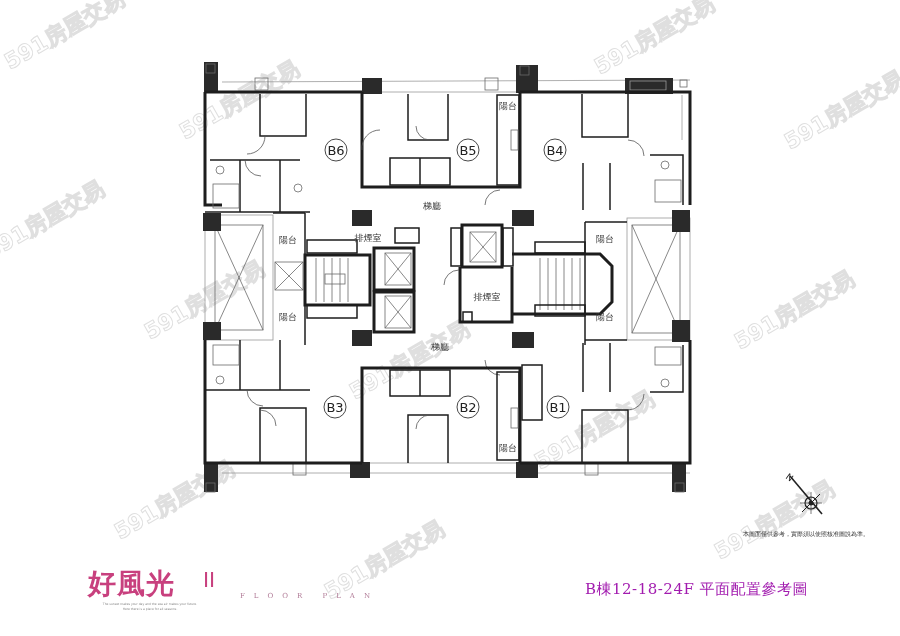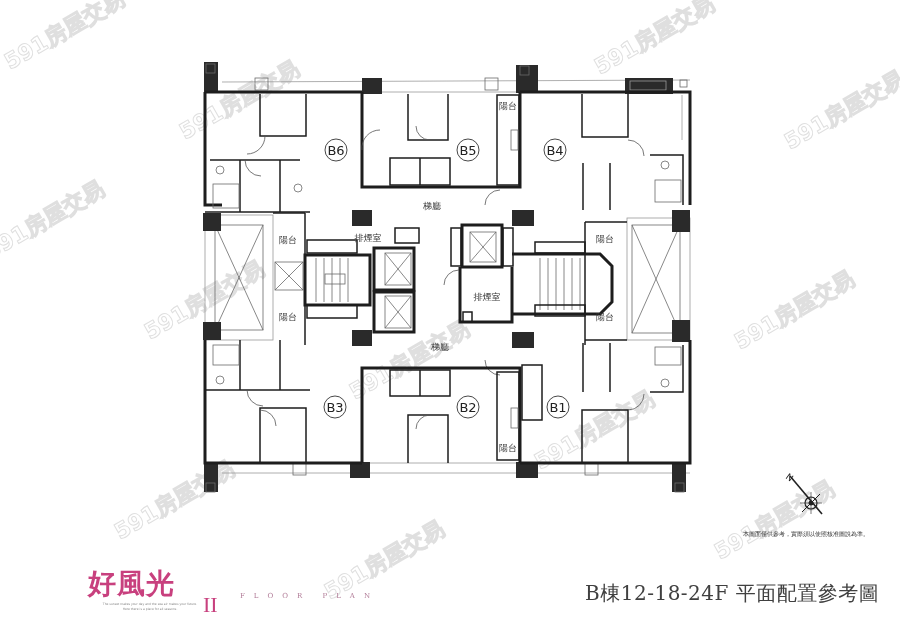--- a/index.html
+++ b/index.html
@@ -9,24 +9,24 @@
   .wall-thin{fill:none;stroke:#1d1d1d;stroke-width:1.5;}
   .line{fill:none;stroke:#6a6a6a;stroke-width:0.8;}
   .glass{fill:none;stroke:#9a9a9a;stroke-width:0.8;}
   .col{fill:#2a2a2a;}
   .door{fill:none;stroke:#555;stroke-width:0.8;}
   .unit-circle{fill:#fff;stroke:#333;stroke-width:0.9;}
   .unit-label{font-family:"DejaVu Sans",sans-serif;font-size:13px;fill:#222;text-anchor:middle;dominant-baseline:central;}
   .room-label{font-family:"DejaVu Sans",sans-serif;font-size:9px;fill:#333;text-anchor:middle;dominant-baseline:central;}
   .wm{font-family:"DejaVu Sans",sans-serif;font-size:22px;font-weight:bold;fill:none;stroke:#dcdcdc;stroke-width:1;opacity:0.9;}
   .logo{position:absolute;left:88px;top:565px;font-family:"DejaVu Serif",serif;font-size:28px;font-weight:bold;color:#c8407e;letter-spacing:1px;}
-  .logo-ii{position:absolute;left:203px;top:592px;font-family:Liberation Serif, serif;font-size:22px;color:#c8407e;}
+  .logo-ii{position:absolute;left:203px;top:567px;font-family:Liberation Sans, sans-serif;font-size:22px;color:#c8407e;}
   .floorplan-en{position:absolute;left:240px;top:592px;font-family:"DejaVu Serif",serif;font-size:7px;color:#b07a96;letter-spacing:9px;}
   .tagline{position:absolute;left:90px;top:602px;width:120px;font-family:"DejaVu Sans",sans-serif;font-size:3px;line-height:5px;color:#888;text-align:center;}
-  .caption{position:absolute;left:585px;top:580px;font-family:"DejaVu Serif",serif;font-size:20px;color:#404040;letter-spacing:0.5px;}
+  .caption{position:absolute;left:585px;top:580px;font-family:"DejaVu Serif",serif;font-size:15px;color:#a21caf;letter-spacing:0.5px;}
   .disclaimer{position:absolute;left:743px;top:530px;font-family:"DejaVu Sans",sans-serif;font-size:6px;color:#333;}
 </style>
 </head>
 <body>
 
 <svg id="plan" viewBox="0 0 900 636" xmlns="http://www.w3.org/2000/svg">
 
   <g>
     <text class="wm" x="10" y="70" transform="rotate(-30 10 70)">591房屋交易</text>
     <text class="wm" x="600" y="75" transform="rotate(-30 600 75)">591房屋交易</text>

